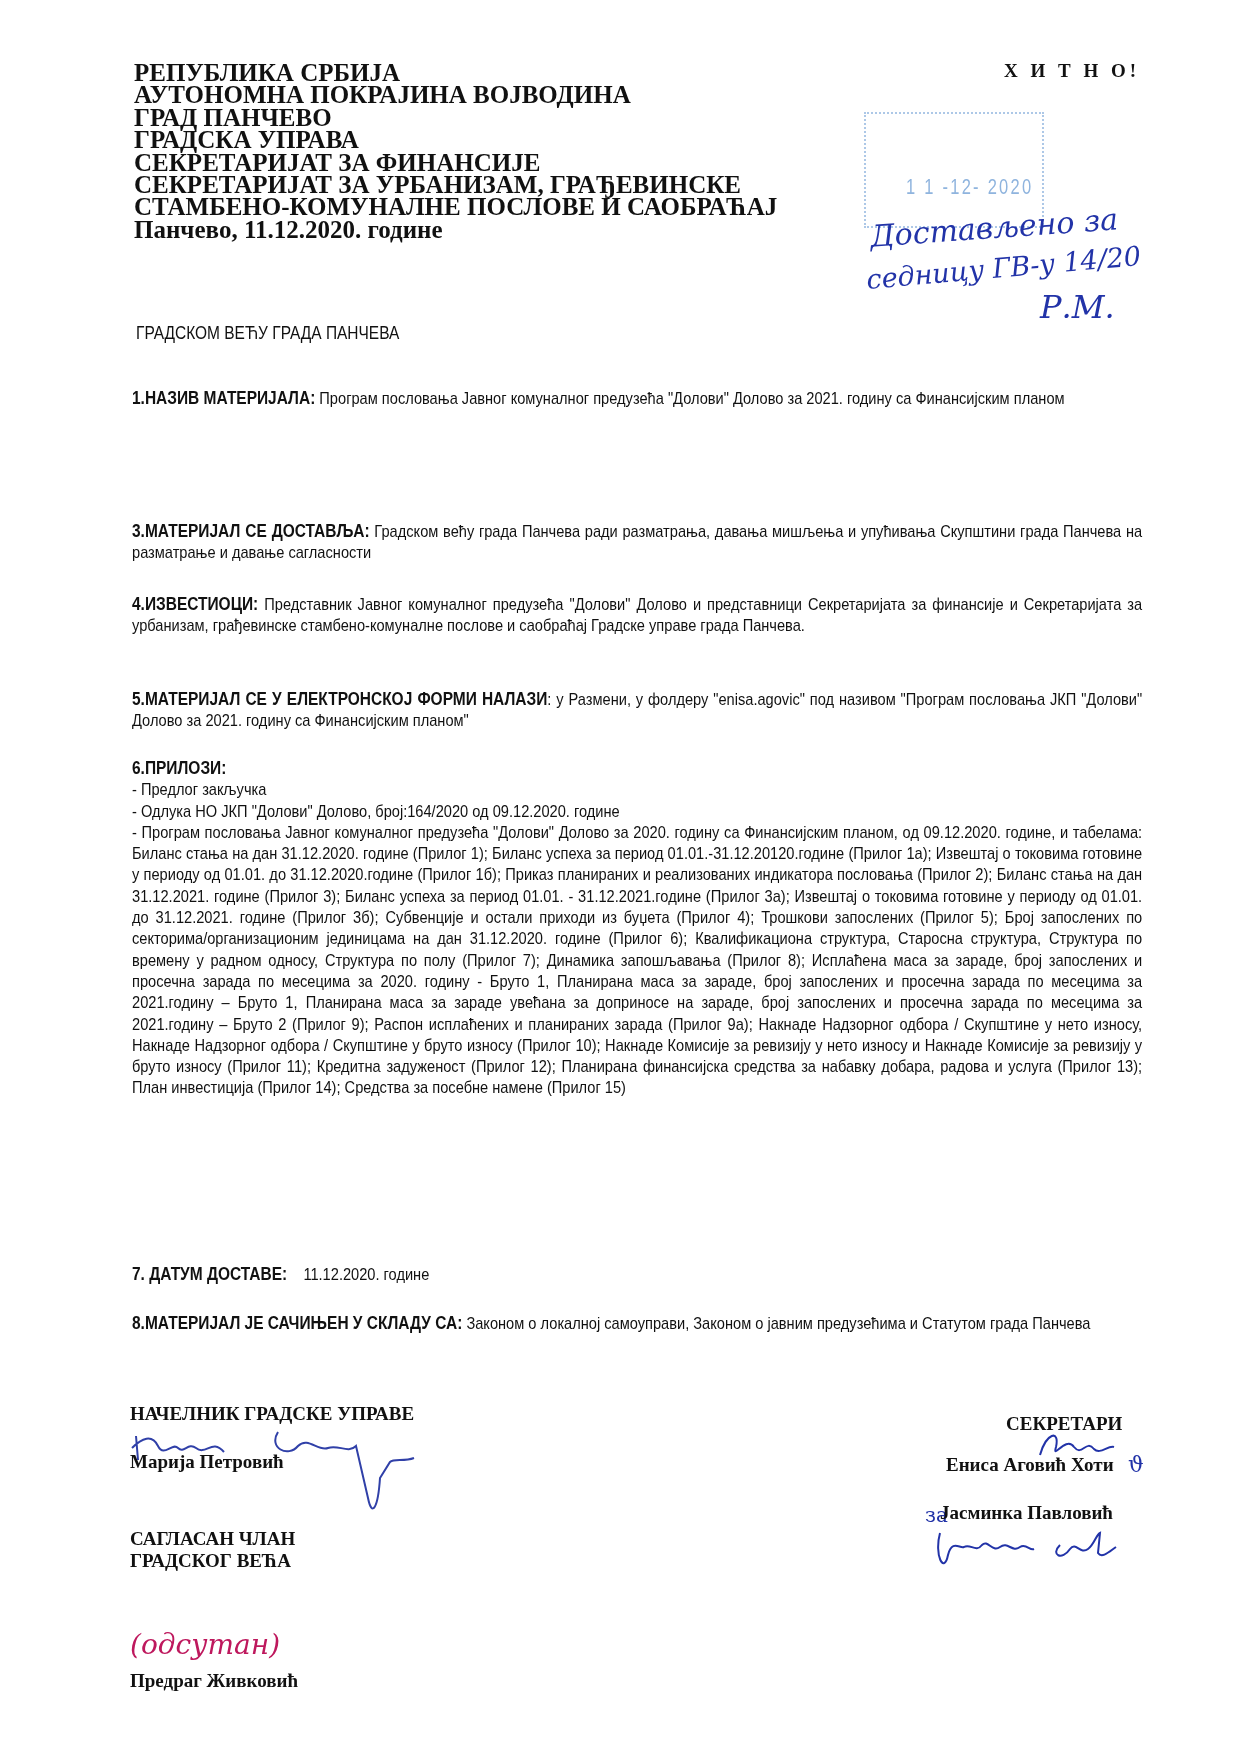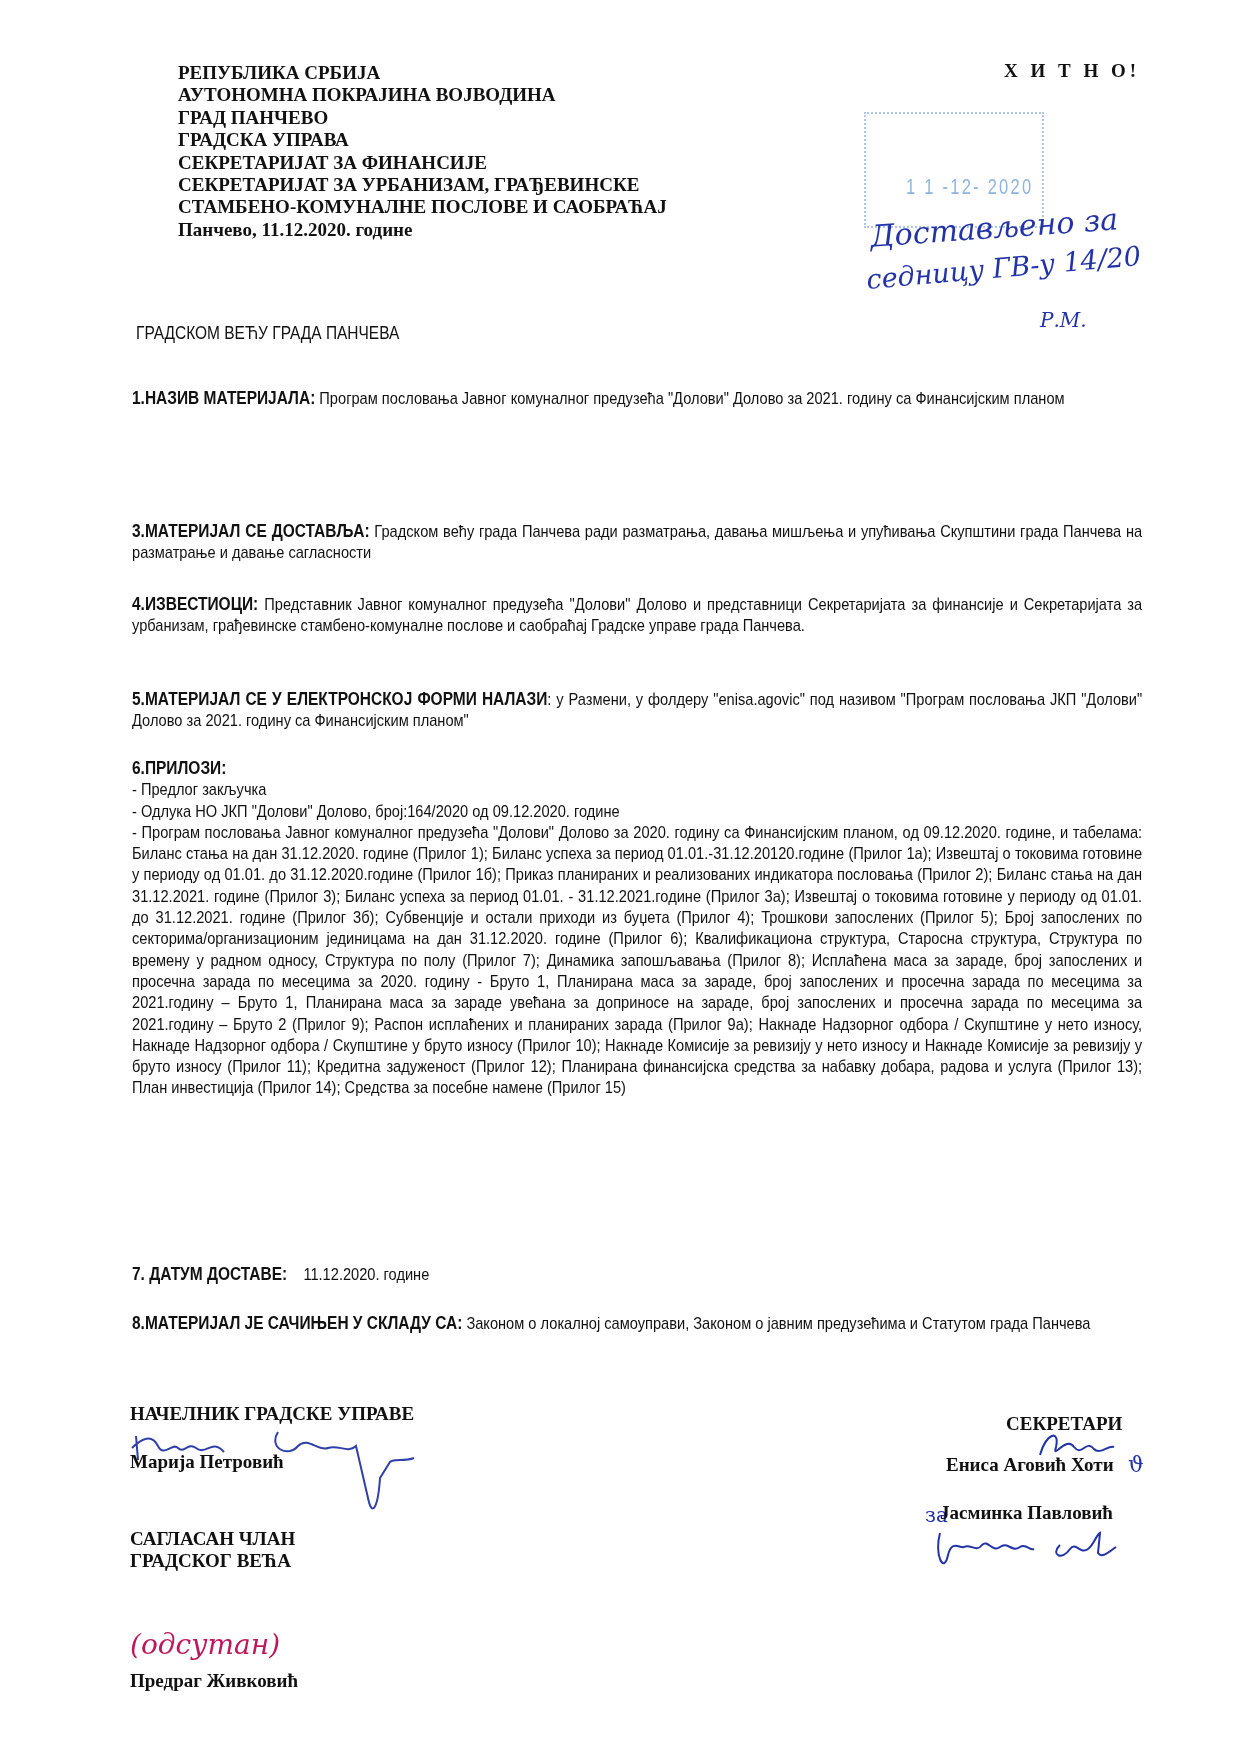--- a/index.html
+++ b/index.html
@@ -1,19 +1,19 @@
 <!DOCTYPE html>
 <html><head>
 <meta charset="utf-8">
 <style>
   html, body { margin: 0; padding: 0; background: #ffffff; }
   body { width: 1240px; height: 1752px; position: relative; overflow: hidden; color: #111; }
   .page { position: absolute; left: 0; top: 0; width: 1240px; height: 1752px; background: #fff; }
 
-  .header { position: absolute; left: 134px; top: 62px; font-family: "Liberation Serif", serif; font-weight: bold; font-size: 19px; line-height: 22.4px; margin-left: 44px; }
+  .header { position: absolute; left: 134px; top: 62px; font-family: "Liberation Serif", serif; font-weight: bold; font-size: 25px; line-height: 22.4px; }
   .header div { white-space: nowrap; }
   .urgent { position: absolute; left: 1004px; top: 60px; font-family: "Liberation Serif", serif; font-weight: bold; font-size: 19px; letter-spacing: 4px; }
 
   .stamp { position: absolute; left: 864px; top: 112px; width: 176px; height: 112px; border: 2px dotted #9fbfe3; opacity: 0.85; }
   .stamp-date { position: absolute; left: 906px; top: 174px; font-family: "Liberation Sans", sans-serif; font-size: 22px; color: #8fb4de; letter-spacing: 3px; transform: scaleX(0.75); transform-origin: left top; }
   .handnote { position: absolute; font-family: "DejaVu Serif", serif; font-style: italic; color: #2233a8; font-size: 30px; white-space: nowrap; }
 
   .addressee { position: absolute; left: 136px; top: 323px; font-family: "Liberation Sans", sans-serif; font-size: 18px; transform: scaleX(0.86); transform-origin: left top; white-space: nowrap; }
 
   .body { position: absolute; left: 132px; width: 1010px; font-family: "Liberation Sans", sans-serif; font-size: 17px; line-height: 21.3px; text-align: justify; }
@@ -38,21 +38,21 @@
     <div>СТАМБЕНО-КОМУНАЛНЕ ПОСЛОВЕ И САОБРАЋАЈ</div>
     <div>Панчево, 11.12.2020. године</div>
   </div>
 
   <div class="urgent">Х И Т Н О!</div>
 
   <div class="stamp"></div>
   <div class="stamp-date">1 1 -12- 2020</div>
   <div class="handnote" style="left:870px; top:210px; transform: rotate(-4deg);">Достављено за</div>
   <div class="handnote" style="left:866px; top:252px; font-size:27px; transform: rotate(-5deg);">седницу ГВ-у 14/20</div>
-  <div class="handnote" style="left:1040px; top:308px; font-size:20px;">Р.М.</div>
+  <div class="handnote" style="left:1040px; top:288px; font-size:32px;">Р.М.</div>
 
   <div class="addressee">ГРАДСКОМ ВЕЋУ ГРАДА ПАНЧЕВА</div>
 
   <div class="body" style="top:388px;">
     <span class="cond"><span class="lbl">1.НАЗИВ МАТЕРИЈАЛА:</span> <span>Програм пословања Јавног комуналног предузећа "Долови" Долово за 2021. годину са Финансијским планом</span></span>
   </div>
 
 
   <div class="body" style="top:521px;">
     <span class="cond"><span class="lbl">3.МАТЕРИЈАЛ СЕ ДОСТАВЉА:</span> <span>Градском већу града Панчева ради разматрања, давања мишљења и упућивања Скупштини града Панчева на разматрање и давање сагласности</span></span>

